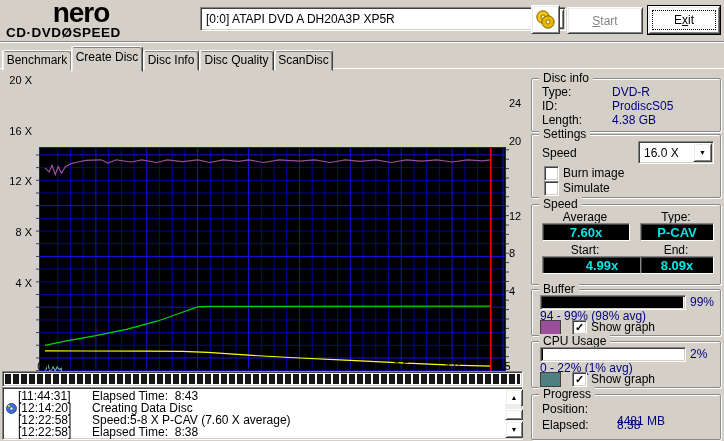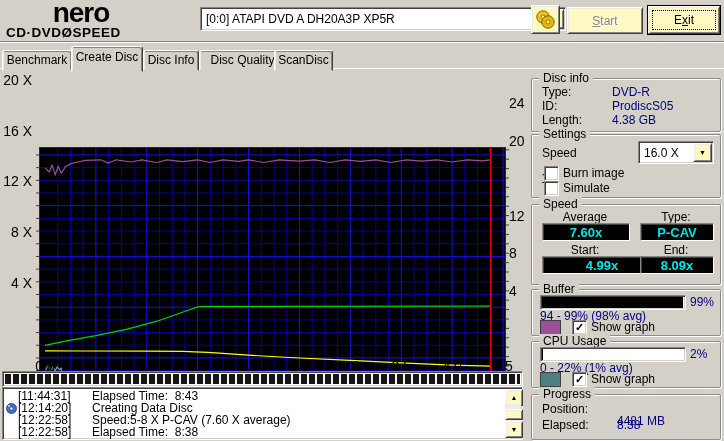--- a/index.html
+++ b/index.html
@@ -1,21 +1,21 @@
 <!DOCTYPE html>
 <html><head>
 <meta charset="utf-8">
 <style>
   html,body{margin:0;padding:0;}
   #app{position:relative;width:724px;height:441px;background:#d4d0c8;
        font-family:"Liberation Sans",sans-serif;font-size:12px;color:#000;
        overflow:hidden;border-bottom:1px solid #808080;}
   .abs{position:absolute;}
   
-  .raised{background:#fef9c3;border:1px solid;border-color:#ffffff #404040 #404040 #ffffff;
+  .raised{background:#ffffff;border:1px solid;border-color:#ffffff #404040 #404040 #ffffff;
           box-shadow:inset 1px 1px 0 #ecebe5, inset -1px -1px 0 #848484;}
   .sunken{background:#ffffff;border:1px solid;border-color:#848484 #ffffff #ffffff #848484;
           box-shadow:inset 1px 1px 0 #404040, inset -1px -1px 0 #d4d0c8;}
   .btn{display:flex;align-items:center;justify-content:center;cursor:default;font-size:12px;}
   .btn.default-btn{outline:1px solid #000;}
   .btn .focus-rect{position:absolute;inset:3px;border:1px dotted #000;}
   .btn.disabled{color:#848484;text-shadow:1px 1px 0 #fff;}
   .u{text-decoration:underline;}
   
   #brand{font-weight:bold;font-size:28px;letter-spacing:-1px;line-height:24px;text-align:center;}
@@ -41,21 +41,21 @@
             border-color:#848484 #ffffff #ffffff #848484;box-shadow:inset 1px 1px 0 #404040, inset -1px -1px 0 #d4d0c8;
             font-size:11px;line-height:12px;text-align:center;font-weight:bold;cursor:default;}
   .cb-label{position:absolute;font-size:12px;}
   
   .combo{display:flex;align-items:center;}
   .combo .combo-text{flex:1;padding-left:5px;white-space:nowrap;overflow:hidden;}
   .combo .combo-btn{width:17px;align-self:stretch;margin:1px;display:flex;align-items:center;justify-content:center;
                     font-size:7px;}
   
   #chart-svg{position:absolute;left:34px;top:74px;pointer-events:none;}
-  .axis-label{position:absolute;font-size:14px;height:13px;line-height:13px;}
+  .axis-label{position:absolute;font-size:11px;height:13px;line-height:13px;}
   
   .meter{position:absolute;height:13px;}
   .meter-fill{position:absolute;left:1px;top:1px;bottom:1px;background:#000;}
   
   #burn-progress-fill{position:absolute;left:2px;top:2px;bottom:2px;
      background:repeating-linear-gradient(90deg,#161616 0,#161616 6px,#f6f6f6 6px,#f6f6f6 8px);}
   
   .log-row{display:flex;height:12px;line-height:12px;white-space:pre;}
   .log-icon-cell{width:13px;display:flex;align-items:center;justify-content:center;}
   .log-time{width:60px;}
@@ -100,21 +100,21 @@
     <span class="focus-rect"></span>
     <span><span>E</span><span class="u">x</span><span>it</span></span>
   </div>
 
   <div class="abs etch-h" style="left:0;top:41px;width:724px;height:0;"></div>
 
   <div class="abs" style="left:0;top:68px;width:724px;height:1px;background:#ffffff;"></div>
   <div class="tab" style="left:2px;width:68px;">Benchmark</div>
   <div class="tab active" style="left:71px;width:70px;">Create Disc</div>
   <div class="tab" style="left:143px;width:54px;">Disc Info</div>
-  <div class="tab" style="left:199px;width:73px;padding-left:6px;">Disc Quality</div>
+  <div class="tab" style="left:199px;width:73px;">Disc Quality</div>
   <div class="tab" style="left:274px;width:57px;">ScanDisc</div>
 
   <div id="chart" class="abs" style="left:0;top:70px;width:528px;height:300px;">
       <svg id="chart-svg" width="478" height="290">
         <rect x="6" y="4" width="465" height="277" fill="#000000"></rect>
         <line x1="23.72222222222222" y1="4" x2="23.72222222222222" y2="281" stroke="#0000a0" stroke-width="1"></line>
         <line x1="36.44444444444444" y1="4" x2="36.44444444444444" y2="281" stroke="#0000a0" stroke-width="1"></line>
         <line x1="49.166666666666664" y1="4" x2="49.166666666666664" y2="281" stroke="#0000a0" stroke-width="1"></line>
         <line x1="74.61111111111111" y1="4" x2="74.61111111111111" y2="281" stroke="#0000a0" stroke-width="1"></line>
         <line x1="87.33333333333333" y1="4" x2="87.33333333333333" y2="281" stroke="#0000a0" stroke-width="1"></line>

